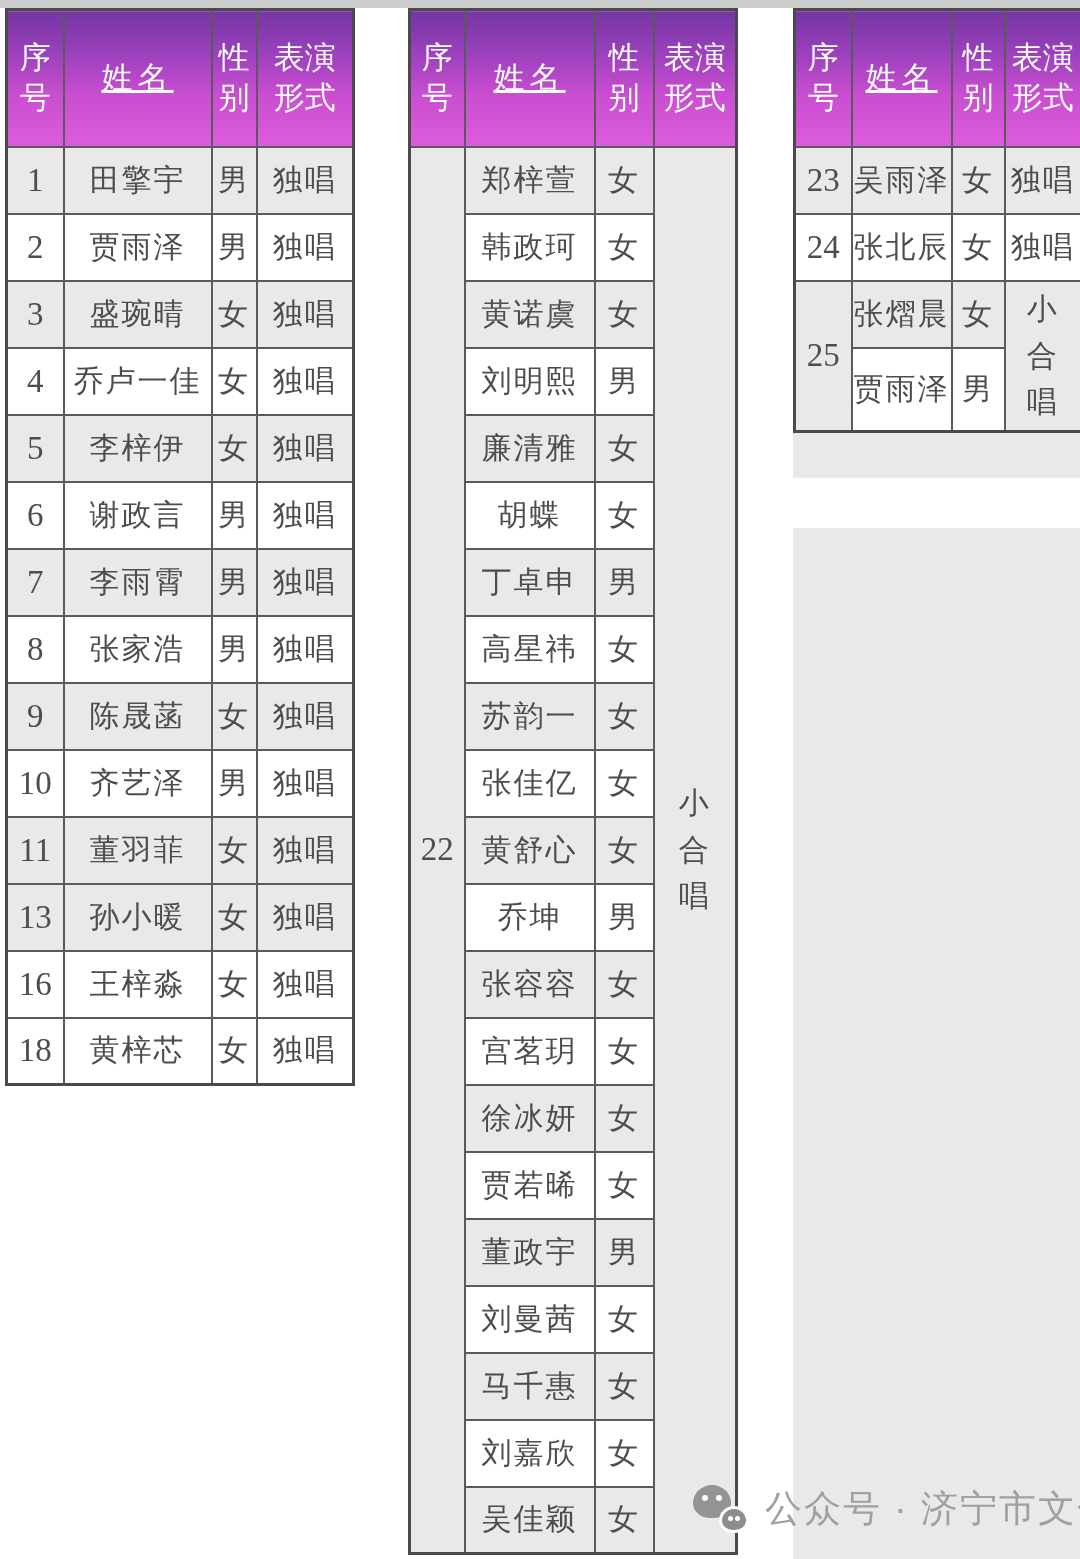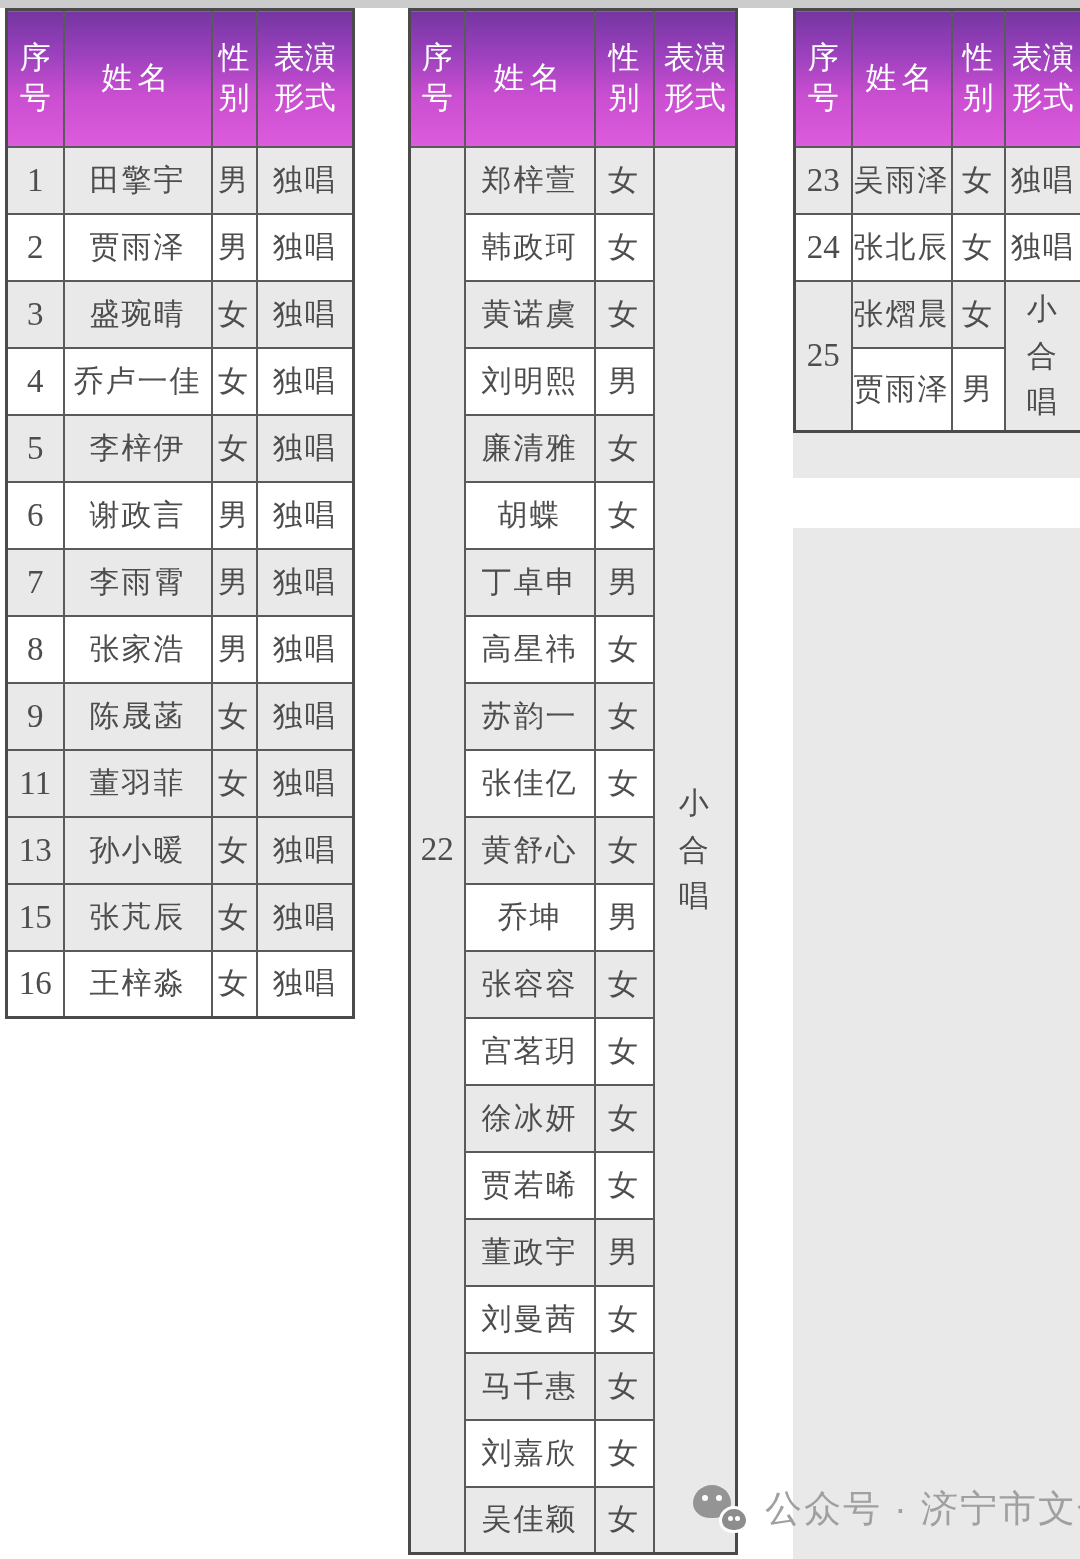--- a/index.html
+++ b/index.html
@@ -30,21 +30,21 @@
   }
   thead tr{height:137px;}
   tbody tr{height:67px;}
   #table-3 tbody tr.tall{height:84px;}
   th{
     background:linear-gradient(180deg,#7435a1 0%,#9c41bd 32%,#c94ed0 62%,#dc5cdc 100%);
     color:#ffffff;font-weight:normal;
     font-size:31px;line-height:1.3;
     white-space:pre-line;
   }
-  th.col-name{letter-spacing:5px;}
+  th.col-name{letter-spacing:5px;text-decoration:underline;}
   td{font-size:30px;letter-spacing:2px;}
   td.no{font-size:33px;letter-spacing:0;}
   td.stripe{background:#e9e9e9;}
   td.merged{background:#e9e9e9;}
   td.vform{white-space:pre-line;line-height:1.55;}
   .gray-band{
     position:absolute;left:793px;top:433px;width:287px;height:45px;
     background:#e9e9e9;
   }
   .gray-block{
@@ -152,40 +152,46 @@
         <td class="gender">男</td>
         <td class="form">独唱</td>
       </tr>
       <tr>
         <td class="no stripe">9</td>
         <td class="name stripe">陈晟菡</td>
         <td class="gender stripe">女</td>
         <td class="form stripe">独唱</td>
       </tr>
       <tr>
+        <td class="no">10</td>
+        <td class="name">齐艺泽</td>
+        <td class="gender">男</td>
+        <td class="form">独唱</td>
+      </tr>
+      <tr>
         <td class="no stripe">11</td>
         <td class="name stripe">董羽菲</td>
         <td class="gender stripe">女</td>
         <td class="form stripe">独唱</td>
       </tr>
       <tr>
         <td class="no stripe">13</td>
         <td class="name stripe">孙小暖</td>
         <td class="gender stripe">女</td>
         <td class="form stripe">独唱</td>
       </tr>
       <tr>
-        <td class="no stripe">15</td>
-        <td class="name stripe">张芃辰</td>
-        <td class="gender stripe">女</td>
-        <td class="form stripe">独唱</td>
-      </tr>
-      <tr>
         <td class="no">16</td>
         <td class="name">王梓淼</td>
+        <td class="gender">女</td>
+        <td class="form">独唱</td>
+      </tr>
+      <tr>
+        <td class="no">18</td>
+        <td class="name">黄梓芯</td>
         <td class="gender">女</td>
         <td class="form">独唱</td>
       </tr>
     </tbody>
 </table>
 
 <table id="table-2">
   <colgroup>
       <col style="width:55px">
       <col style="width:130px">

